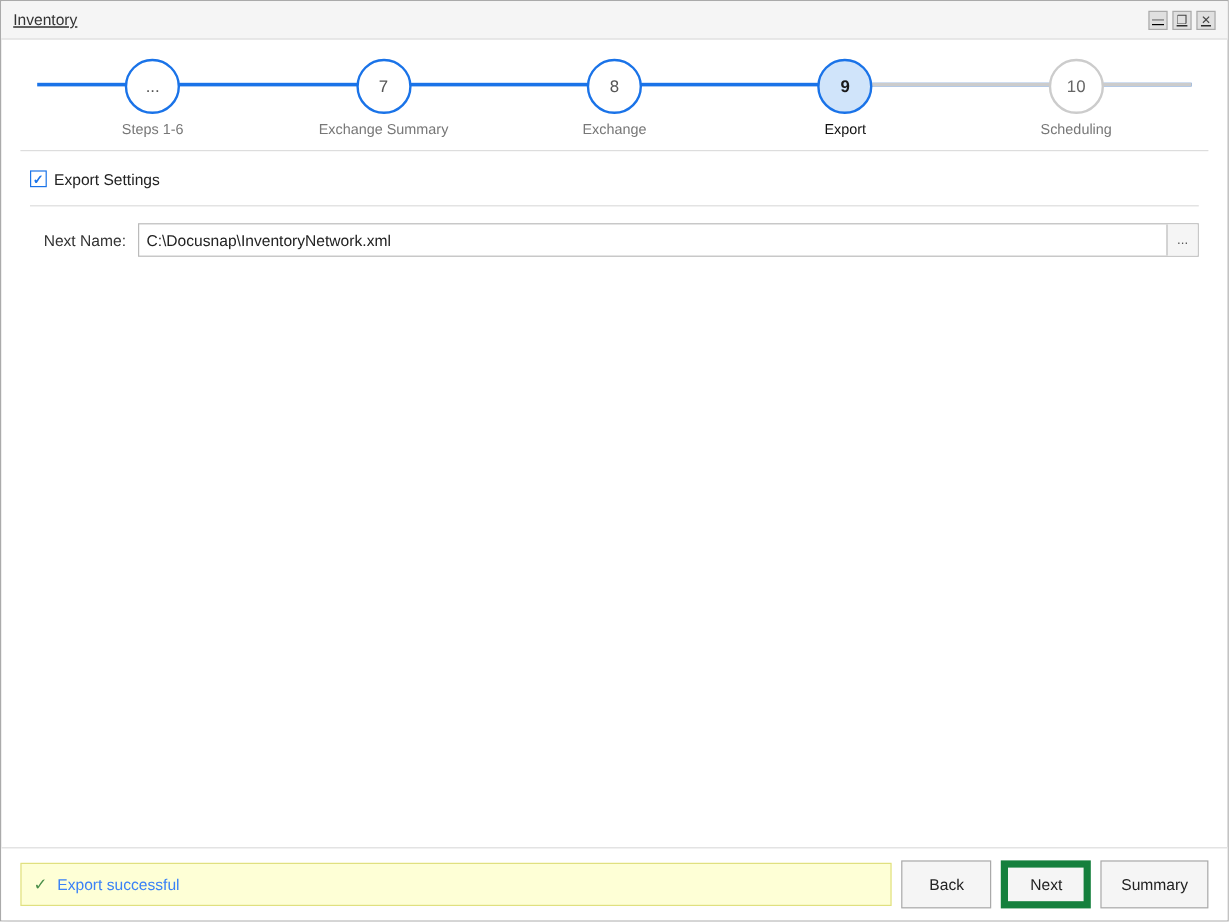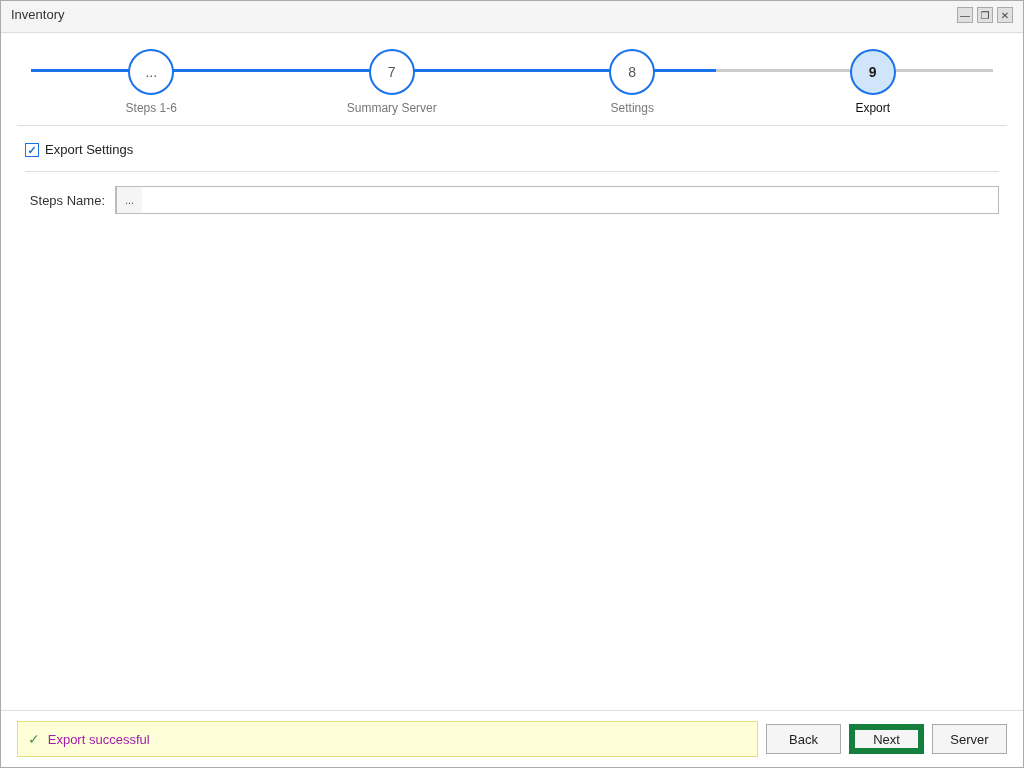--- a/index.html
+++ b/index.html
@@ -16,25 +16,27 @@
       width: 1024px;
       height: 768px;
       background: #ffffff;
       border: 1px solid #aaa;
       display: flex;
       flex-direction: column;
       box-shadow: 2px 2px 8px rgba(0,0,0,0.3);
     }
     .title-bar {
       display: flex;
+      align-items: center;
       justify-content: space-between;
       background: #f5f5f5;
       border-bottom: 1px solid #ddd;
       padding: 6px 10px;
       height: 32px;
+      text-decoration: underline;
     }
     .title-bar-title {
       font-size: 13px;
       color: #333;
       font-weight: normal;
     }
     .title-bar-controls {
       display: flex;
       gap: 4px;
     }
@@ -132,21 +134,21 @@
       margin: 0 16px;
     }
     
     .form-area {
       flex: 1;
       padding: 16px 24px;
       overflow-y: auto;
     }
     .export-settings-header {
       display: flex;
-      align-items: flex-end;
+      align-items: flex-start;
       gap: 6px;
       margin-bottom: 14px;
     }
     .checkbox-icon {
       width: 14px;
       height: 14px;
       border: 1px solid #1a73e8;
       background: #fff;
       display: flex;
       align-items: center;
@@ -230,25 +232,25 @@
       align-items: center;
       gap: 8px;
       min-height: 36px;
     }
     .status-icon {
       color: #4a8f4a;
       font-size: 14px;
     }
     .status-text {
       font-size: 13px;
-      color: #a21caf;
+      color: #3b82f6;
     }
     .btn {
       min-width: 75px;
-      height: 30px;
+      height: 40px;
       padding: 4px 16px;
       border: 1px solid #aaa;
       background: #f5f5f5;
       cursor: pointer;
       font-size: 13px;
       color: #222;
       display: flex;
       align-items: center;
       justify-content: center;
     }
@@ -280,63 +282,70 @@
         <div class="step-circle completed">
           <span>...</span>
         </div>
         <span class="step-label">Steps 1-6</span>
       </div>
 
       <div class="step-item">
         <div class="step-circle completed">
           <span>7</span>
         </div>
-        <span class="step-label">Summary Server</span>
+        <span class="step-label">Exchange Summary</span>
       </div>
 
       <div class="step-item">
         <div class="step-circle completed">
           <span>8</span>
         </div>
-        <span class="step-label">Settings</span>
+        <span class="step-label">Exchange</span>
       </div>
 
       <div class="step-item">
         <div class="step-circle active">
           <span>9</span>
         </div>
         <span class="step-label active">Export</span>
       </div>
 
+      <div class="step-item">
+        <div class="step-circle">
+          <span>10</span>
+        </div>
+        <span class="step-label">Scheduling</span>
+      </div>
     </div>
 
     <hr class="divider">
 
     <div class="form-area">
 
       <div class="export-settings-header">
         <div class="checkbox-icon"></div>
         <span class="section-label">Export Settings</span>
       </div>
 
       <hr class="form-divider">
 
       <div class="field-row">
-        <span class="field-label">Steps Name:</span>
+        <span class="field-label">Next Name:</span>
         <div class="field-input-wrapper">
+          <input class="field-input" type="text" value="C:\Docusnap\InventoryNetwork.xml" style="">
           <button class="browse-btn">...</button>
         </div>
       </div>
 
     </div>
 
     <div class="bottom-bar">
       <div class="status-area">
         <span class="status-icon">✓</span>
         <span class="status-text">Export successful</span>
       </div>
       <button class="btn">Back</button>
       <button class="btn btn-next">Next</button>
-      <button class="btn">Server</button>
+      <button class="btn">Summary</button>
     </div>
 
   </div>
 </div>
 
 </body></html>

